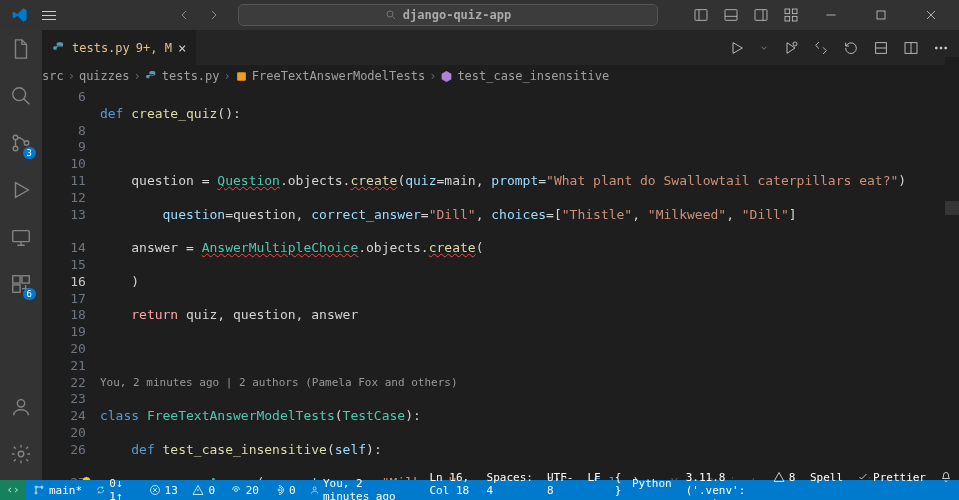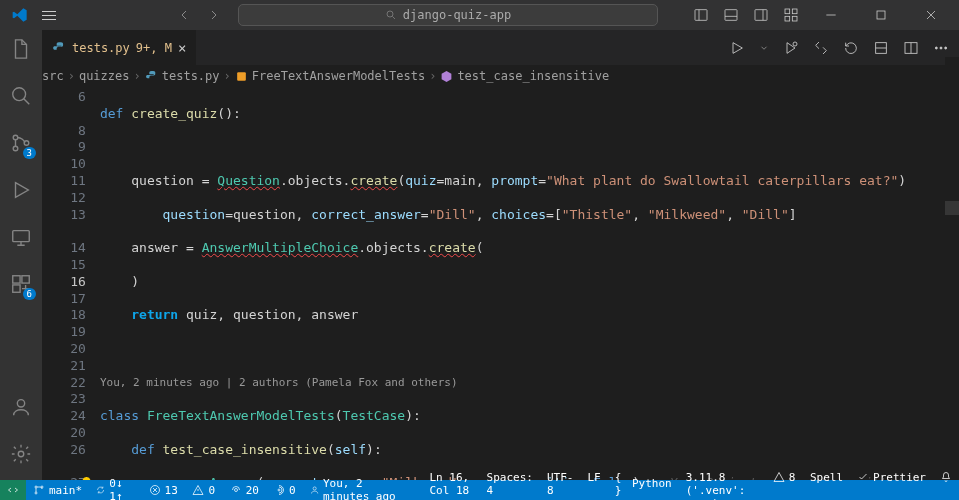--- a/index.html
+++ b/index.html
@@ -4,21 +4,21 @@
 <style>
 * { margin:0; padding:0; box-sizing:border-box; }
 body { width:959px; height:500px; background:#1e1e1e; font-family:"Segoe UI",Consolas,monospace; font-size:12px; color:#cccccc; overflow:hidden; position:relative; }
 .titlebar { height:30px; background:#323233; display:flex; align-items:center; }
 .titlebar .left { display:flex; align-items:center; gap:14px; padding-left:12px; }
 .vs-logo { width:16px; height:16px; fill:#007acc; }
 .hamburger { cursor:pointer; }
 .hamburger div { width:14px; height:1px; background:#ccc; margin:3px 0; }
 .nav-arrows { display:flex; gap:14px; margin-left:120px; }
 .nav-arrows svg { width:16px; height:16px; stroke:#8a8a8a; fill:none; stroke-width:1.5; }
-.search-box { flex:0 0 420px; height:22px; background:#3c3c3c; border:1px solid #555; border-radius:5px; margin:0 16px; display:flex; align-items:center; justify-content:center; gap:6px; color:#aaa; }
+.search-box { flex:0 0 420px; height:22px; background:#3c3c3c; border:1px solid #555; border-radius:5px; margin:0 16px; display:flex; align-items:center; justify-content:center; gap:6px; color:#aaa;font-weight:bold; }
 .search-box svg { width:12px; height:12px; stroke:#aaa; fill:none; }
 .tb-right { display:flex; align-items:center; gap:14px; margin-left:auto; padding-right:10px; }
 .tb-right svg { width:16px; height:16px; stroke:#ccc; fill:none; stroke-width:1.2; }
 .wbtn { width:36px; display:flex; justify-content:center; }
 .activitybar { position:absolute; left:0; top:30px; bottom:20px; width:42px; background:#333333; display:flex; flex-direction:column; align-items:center; padding-top:8px; gap:22px; }
 .activitybar svg { width:22px; height:22px; stroke:#858585; fill:none; stroke-width:1.5; }
 .activitybar .act { position:relative; cursor:pointer; }
 .badge { position:absolute; bottom:-2px; right:-4px; background:#007acc; color:#fff; font-size:9px; border-radius:8px; padding:0 4px; line-height:12px; }
 .act-bottom { margin-top:auto; margin-bottom:12px; display:flex; flex-direction:column; gap:22px; align-items:center; }
 .main { position:absolute; left:42px; top:30px; right:0; bottom:20px; display:flex; flex-direction:column; }
@@ -32,21 +32,21 @@
 .breadcrumb { height:22px; display:flex; align-items:center; gap:4px; color:#a0a0a0; font-size:12px; background:#1e1e1e; }
 .breadcrumb .sep { color:#666; }
 .bc-ico { width:13px; height:13px; }
 .editor { flex:1; display:flex; font-family:Consolas,monospace; font-size:13px; line-height:16.8px; overflow:hidden; position:relative; }
 .gutter { width:60px; text-align:right; color:#6e7681; padding-right:14px; padding-top:2px; }
 .gutter .ln { height:16.8px; }
 .gutter .hl { color:#c6c6c6;text-align:right; }
 .code { flex:1; white-space:pre; color:#d4d4d4; padding-top:2px; }
 .code .row { height:16.8px; position:relative; }
 .kw { color:#569cd6; }
-.kw2 { color:#0ea5e9;font-weight:bold; }
+.kw2 { color:#fca5a5; }
 .cls { color:#4ec9b0; }
 .fn { color:#dcdcaa; }
 .str { color:#ce9178; }
 .lit { color:#569cd6; }
 .par { color:#9cdcfe; }
 .self { color:#9cdcfe; }
 .codelens { color:#999999; font-size:11px; }
 .inline-blame { color:#5a5a5a; font-style:italic; font-size:12px; margin-left:30px; }
 .underline-wave { text-decoration:underline wavy #f14c4c; text-decoration-thickness:1px; }
 .bulb { position:absolute; left:-20px; top:1px; width:13px; height:13px; }

